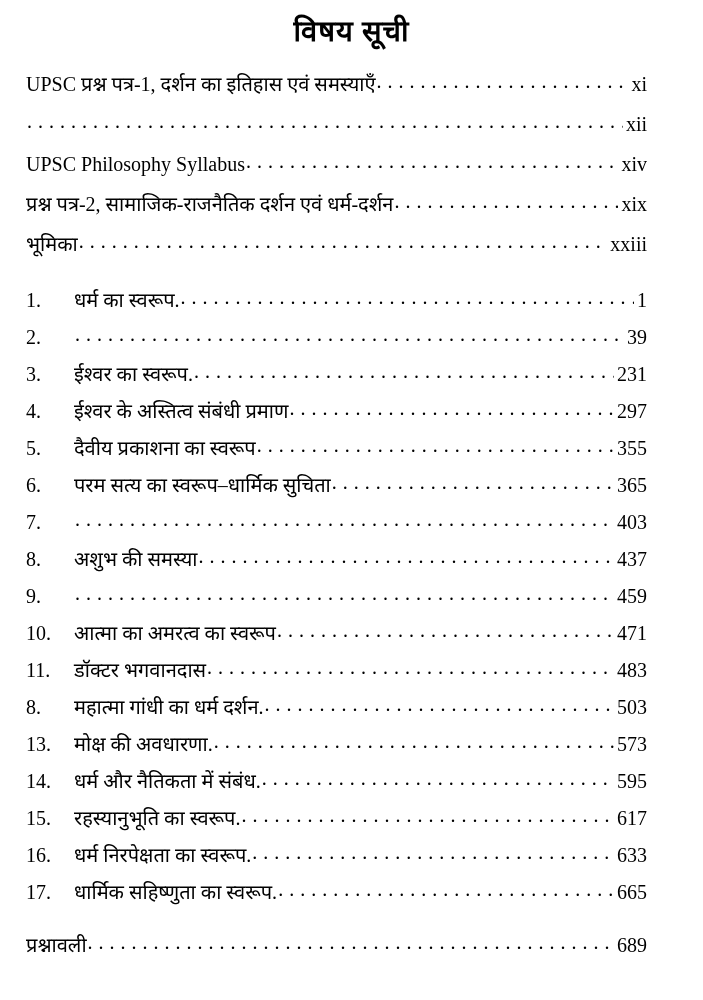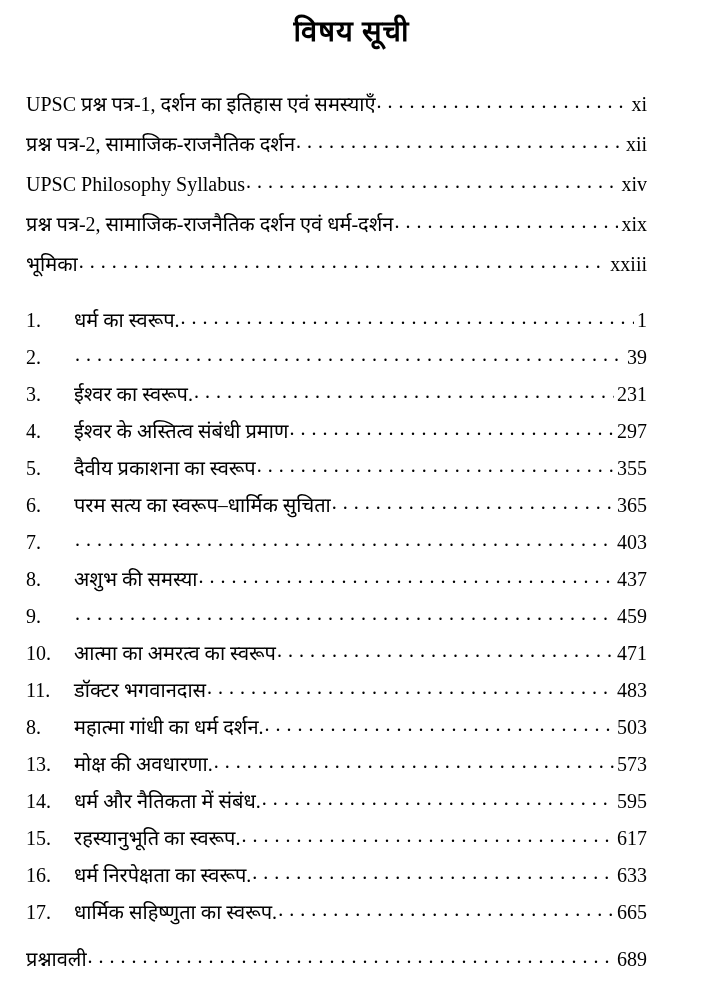--- a/index.html
+++ b/index.html
@@ -81,41 +81,40 @@
   }
   .pageno {
     flex: 0 0 auto;
     font-size: 20px;
     padding-left: 2px;
     font-family: "Liberation Serif", "DejaVu Serif", serif;
   }
 
   
   .front .row .label { padding-left: 0; }
-  .front { margin-top: 42px; }
+  .front { margin-top: 22px; }
   .chapters { margin-top: 16px; }
 
-  .tail { margin-top: 10px; }
+  .tail { margin-top: 16px; }
   .tail .row .label { padding-left: 0; }
 </style>
 </head>
 <body>
 
 <div class="page">
 
   <div class="toc-title">विषय सूची</div>
 
   <div class="rows front">
     <div class="row">
       <span class="label">UPSC प्रश्न पत्र-1, दर्शन का इतिहास एवं समस्याएँ</span>
       <span class="leader"></span>
       <span class="pageno">xi</span>
     </div>
     <div class="row">
-      <span class="label">प्रश्न पत्र-2, सामाजिक-राजनैतिक दर्शन</span>
       <span class="leader"></span>
       <span class="pageno">xii</span>
     </div>
     <div class="row">
       <span class="label">UPSC Philosophy Syllabus</span>
       <span class="leader"></span>
       <span class="pageno">xiv</span>
     </div>
     <div class="row">
       <span class="label">प्रश्न पत्र-2, सामाजिक-राजनैतिक दर्शन एवं धर्म-दर्शन</span>

